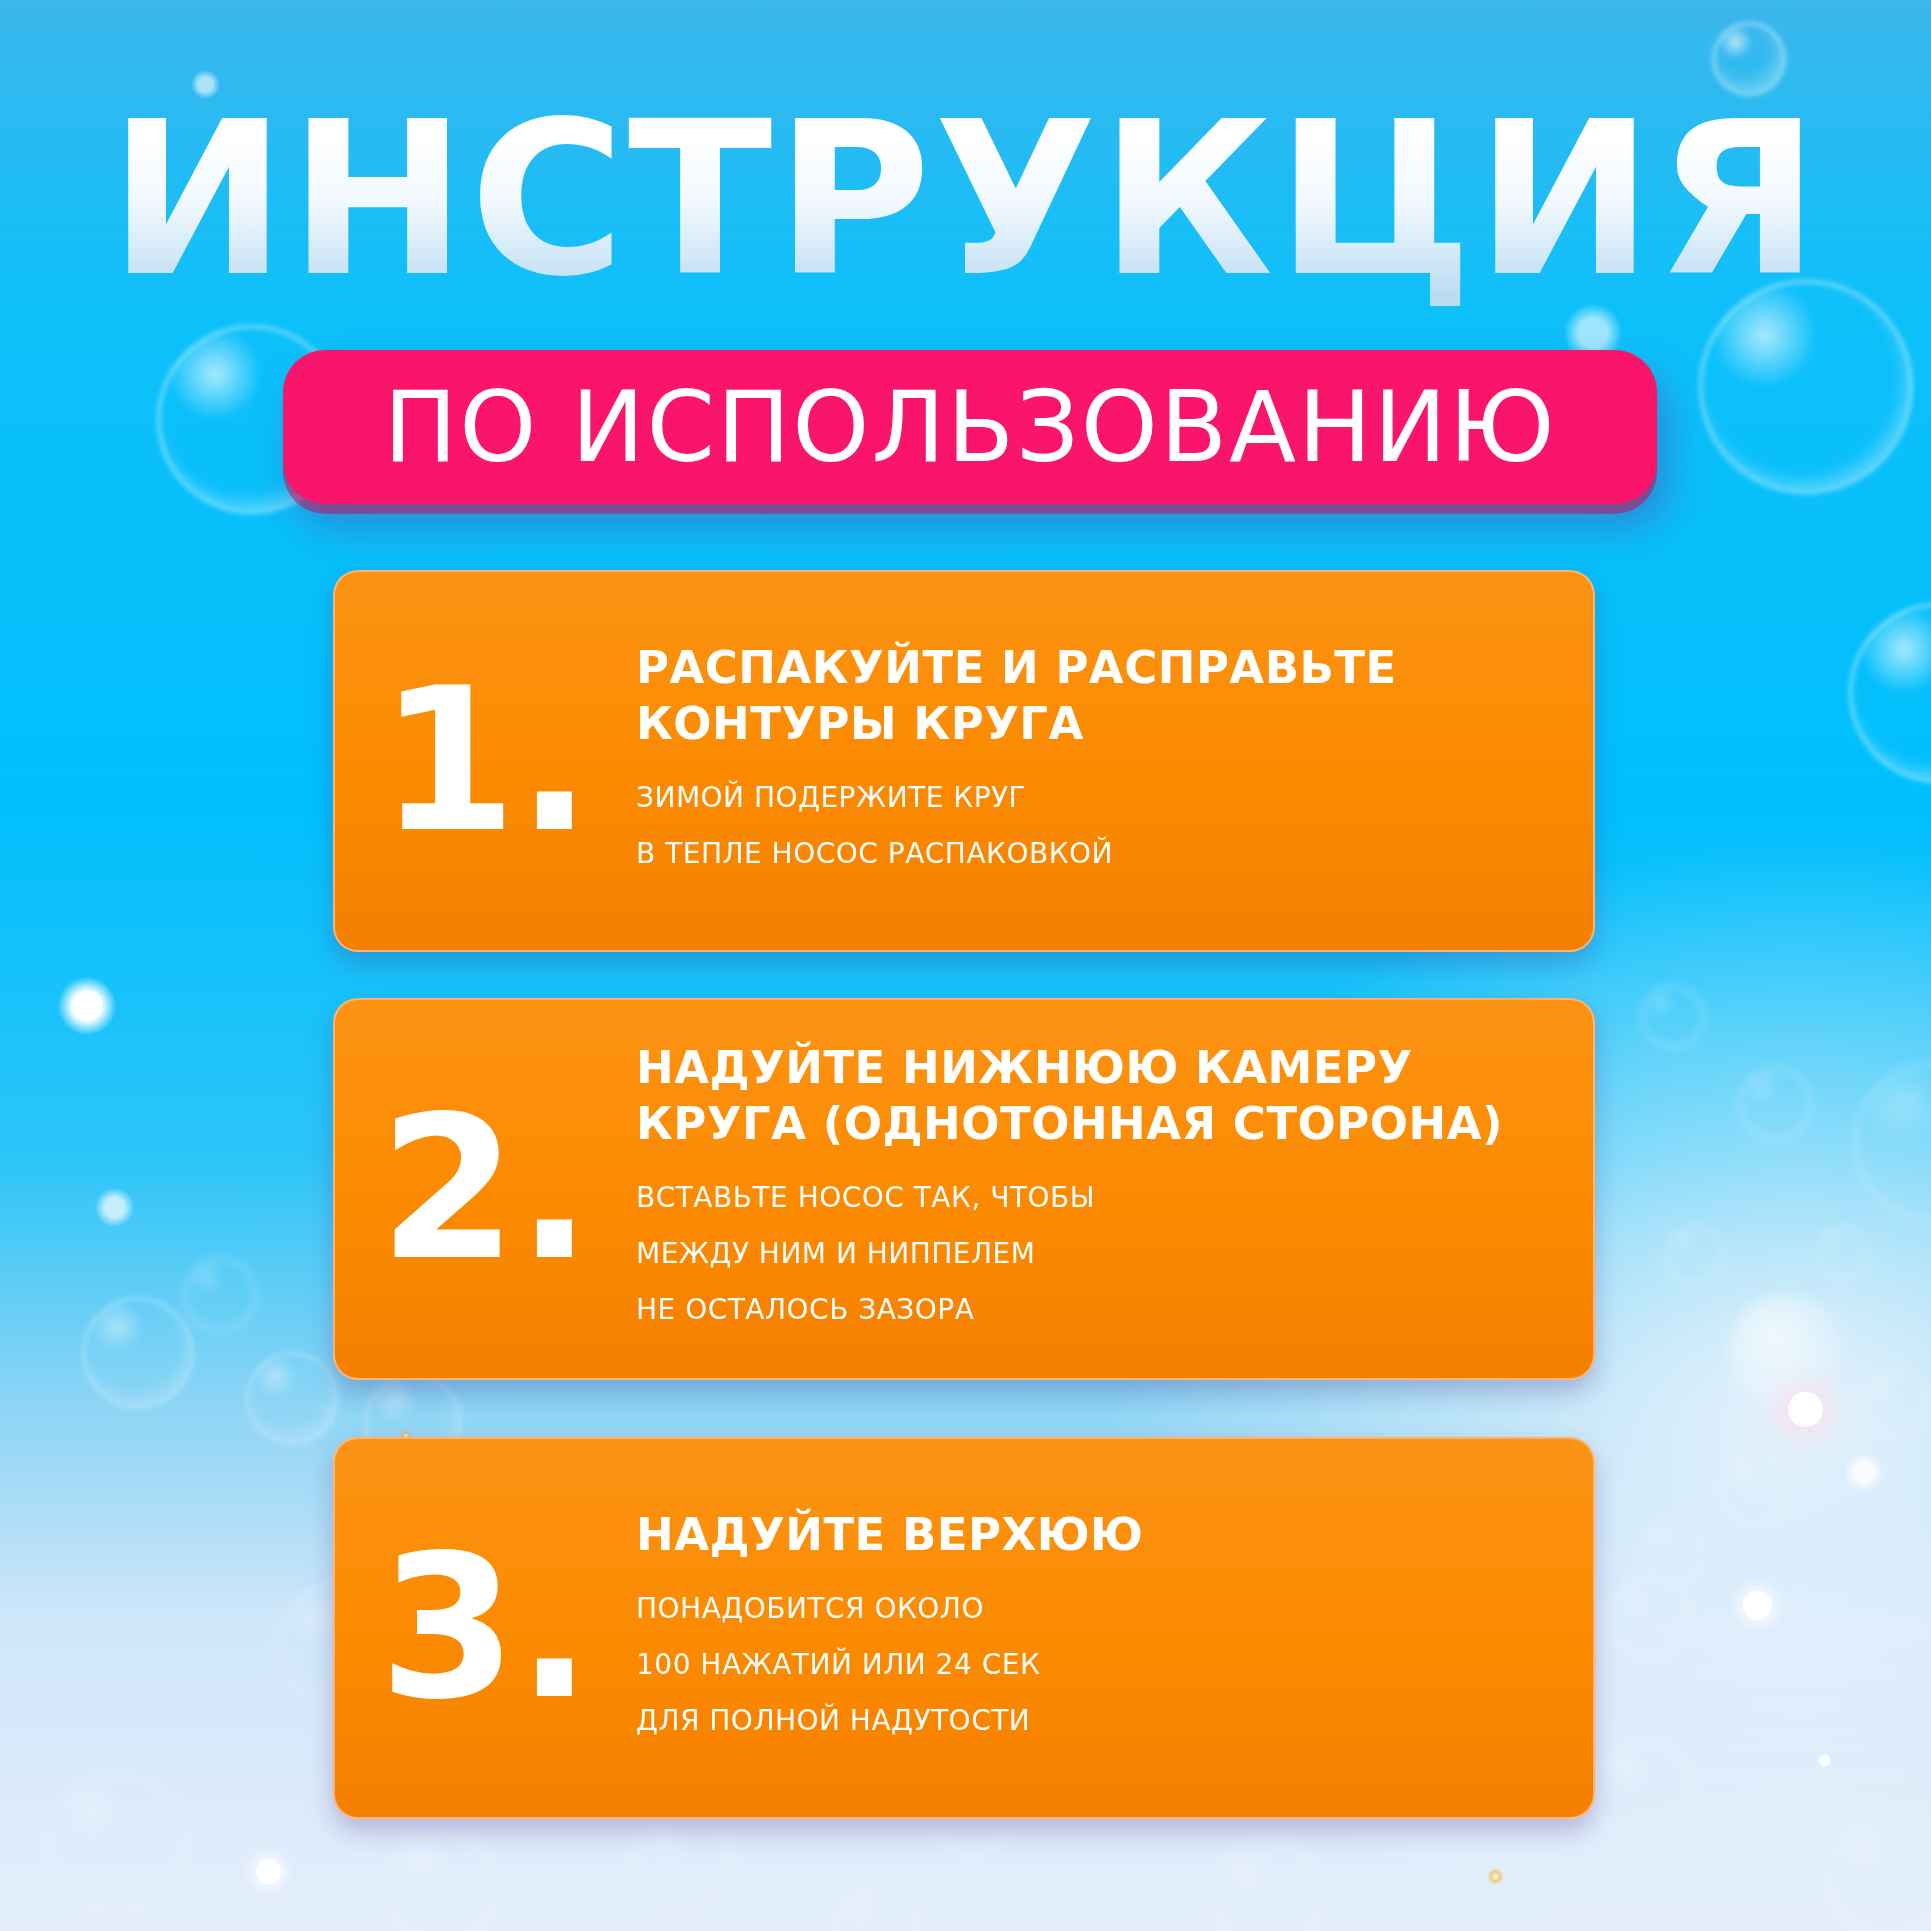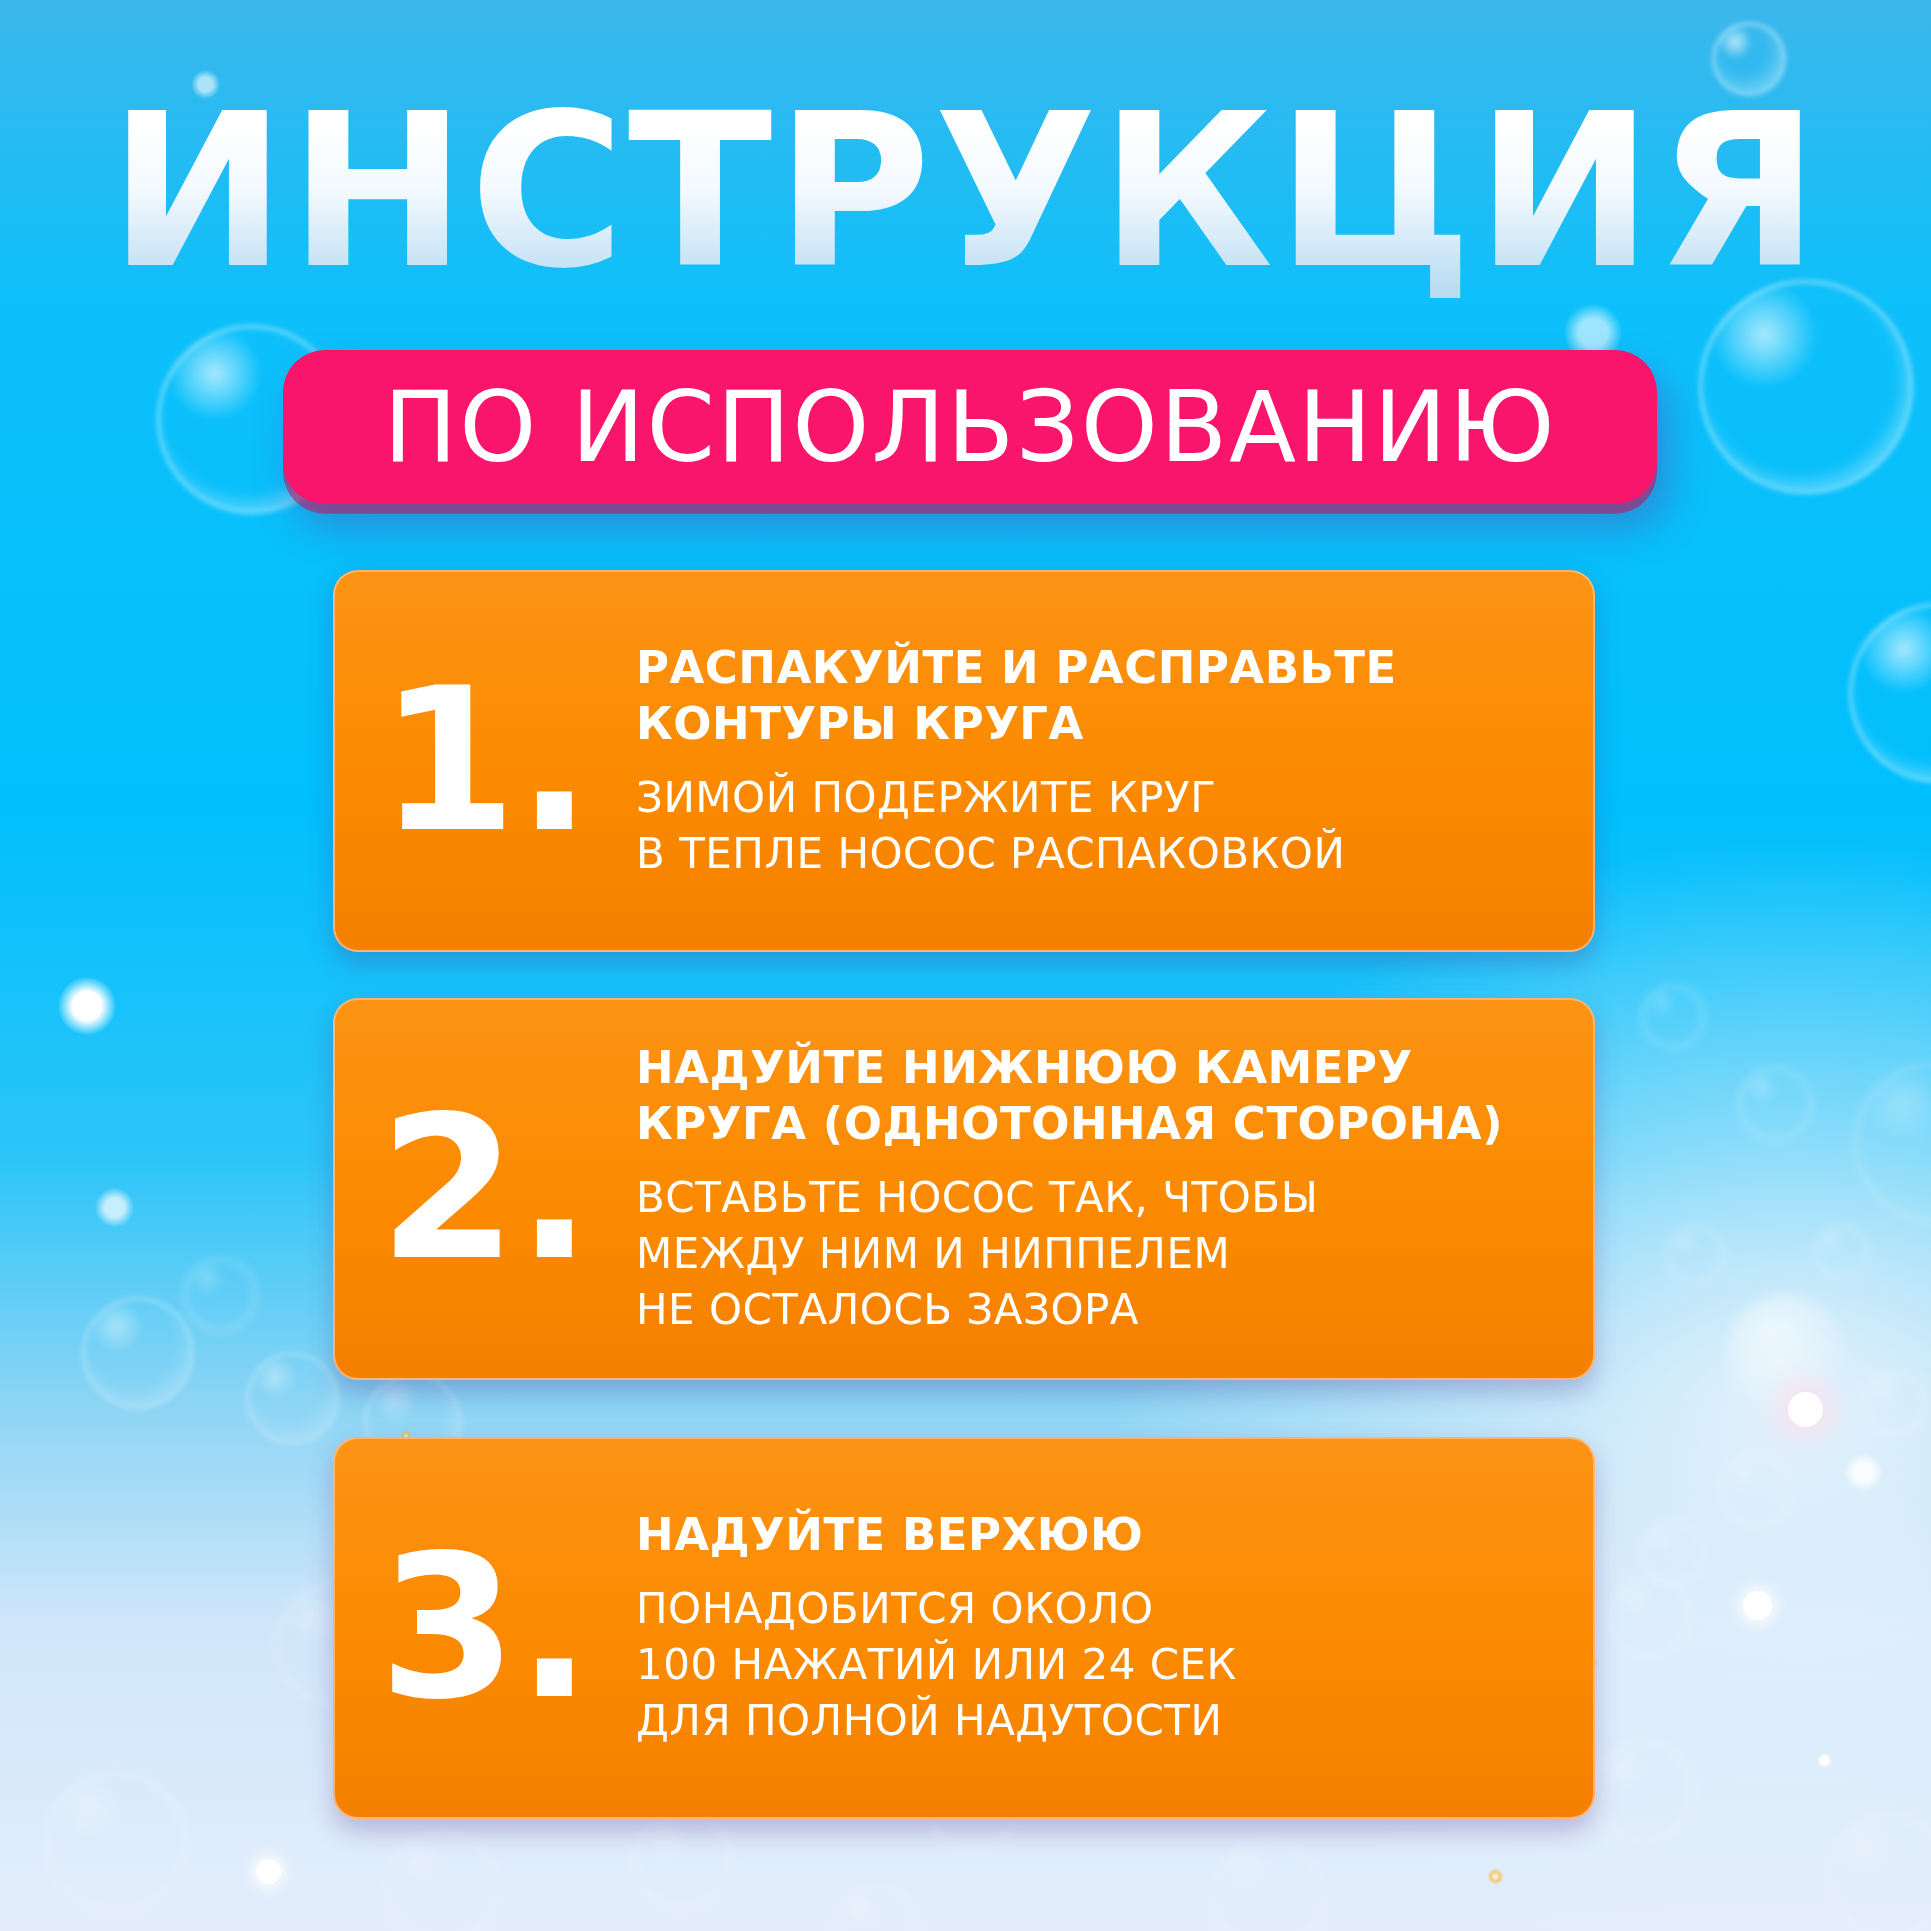--- a/index.html
+++ b/index.html
@@ -24,21 +24,21 @@
   }
   .bubs{
     background:radial-gradient(circle at 40% 35%, rgba(255,255,255,.9) 0%, rgba(255,255,255,.25) 60%, rgba(255,255,255,0) 78%);
     filter:blur(5.8px);opacity:.7;
   }
   .dot{background:radial-gradient(circle, #ffffff 0 35%, rgba(255,255,255,0) 72%);}
   .dotb{background:#fff;box-shadow:0 0 13.5px 4.8px rgba(255,255,255,.8);}
   .odot{background:radial-gradient(circle, #fff3c4 0 12%, var(--sparkle_orange,#ffb020) 38%, rgba(255,150,10,0) 70%);}
 
   .title{
-    position:absolute;left:0;right:0;top:82px;margin:4px;text-align:center;
+    position:absolute;left:0;right:0;top:82px;margin:12px;text-align:center;
     font-weight:bold;font-size:212px;line-height:1;letter-spacing:2.9px;
     background:linear-gradient(180deg,#ffffff 18%,#f2f9fe 50%,var(--title_fade,#b9dcf2) 96%);
     -webkit-background-clip:text;background-clip:text;color:transparent;
     text-shadow:0 0 0 transparent;
   }
   .pill{
     position:absolute;left:283px;top:350px;width:1374px;height:154px;border-radius:42px;
     background:var(--pill_pink,#f8156b);
     display:flex;align-items:center;justify-content:center;
     box-shadow:0 9.7px 0 rgba(198,13,87,.55), 11.6px 23px 39px rgba(110,40,140,.35);
@@ -52,21 +52,21 @@
     box-shadow:0 11.6px 25px rgba(80,45,135,.28);
     display:flex;align-items:stretch;
   }
   .c1{top:570px}.c2{top:998px}.c3{top:1437px}
   .card .num{
     flex:0 0 301px;width:301px;display:flex;align-items:center;justify-content:center;
     font-weight:bold;font-size:198px;line-height:1;color:var(--text_white,#fff);
   }
   .card .txt{flex:1;display:flex;flex-direction:column;justify-content:center;gap:18px;}
   .tl{font-weight:bold;font-size:45px;line-height:56px;color:var(--text_white,#fff);white-space:nowrap;letter-spacing:0.5px;}
-  .bl{font-weight:normal;font-size:42px;line-height:56px;color:var(--text_white,#fff);white-space:nowrap;letter-spacing:0.5px;}
+  .bl{font-weight:normal;font-size:28px;line-height:56px;color:var(--text_white,#fff);white-space:nowrap;letter-spacing:0.5px;}
 </style>
 </head>
 <body>
 
 <div class="bub" style="left:157px;top:325px;width:183px;height:183px"></div>
 <div class="bub" style="left:1699px;top:280px;width:208px;height:208px"></div>
 <div class="bub" style="left:1712px;top:22px;width:68px;height:68px"></div>
 <div class="bub" style="left:1849px;top:603px;width:174px;height:174px"></div>
 <div class="bubf" style="left:1854px;top:1062px;width:154px;height:154px"></div>
 <div class="bub" style="left:82px;top:1297px;width:106px;height:106px;opacity:.5"></div>

